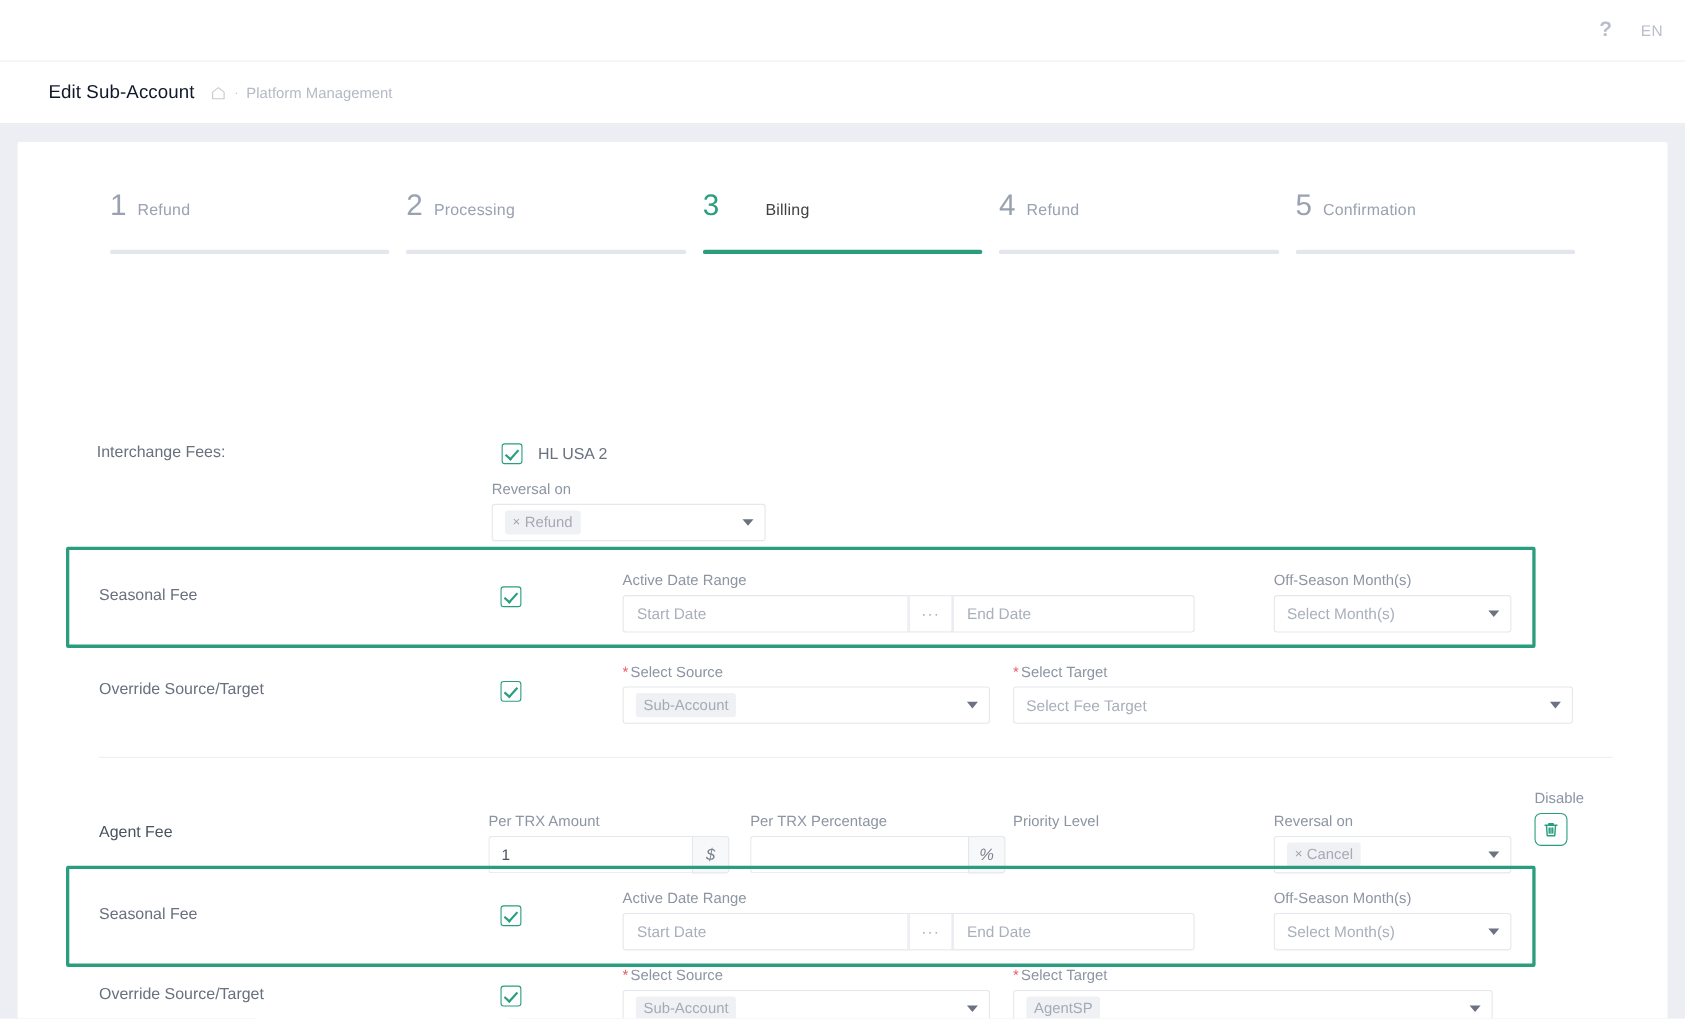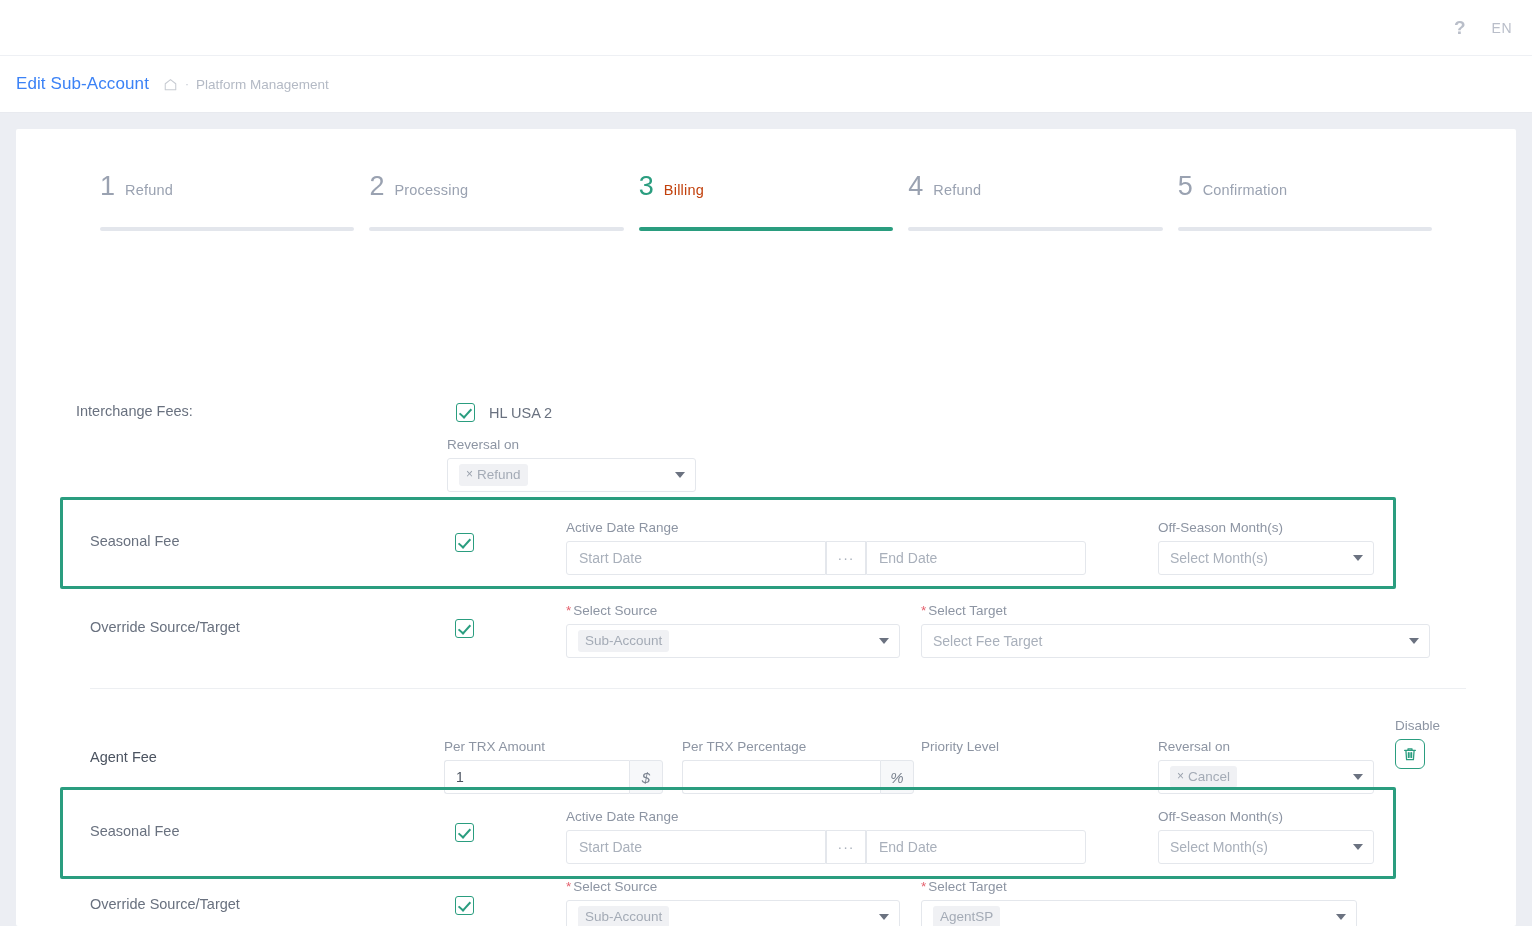--- a/index.html
+++ b/index.html
@@ -24,41 +24,41 @@
     cursor:pointer; user-select:none;
   }
   .lang{ font-size:14px; color:#b9bec9; letter-spacing:.5px; cursor:pointer; }
 
   
   .pagehead{
     height:57px; background:#fff;
     display:flex; align-items:center; padding-left:16px; gap:9px;
     border-bottom:1px solid #e8eaef;
   }
-  .page-title{ font-size:17px; color:#3b82f6; font-weight:400; letter-spacing:.1px; }
+  .page-title{ font-size:17px; color:#0f172a; font-weight:400; letter-spacing:.1px;margin-left:28px; }
   .home-icon{ width:15px; height:15px; display:inline-block; margin-left:5px; opacity:.55;}
   .crumb-dot{ color:#c3c8d2; font-size:12px; margin:0 -2px; }
   .crumb{ font-size:13.5px; color:#b4bac5; }
 
   
   .shell{ padding:16px 16px 0 16px; height:813px; }
   .card{
     background:#fff; height:100%; width:100%;
     border-radius:2px; position:relative; overflow:hidden;
   }
 
   
   .stepper{ display:flex; padding:44px 84px 0 84px; gap:15px; }
   .step{ flex:1; }
   .step-row{ display:flex; align-items:baseline; gap:10px; height:40px; }
   .step-num{ font-size:27px; color:#9aa2b1; font-weight:400; line-height:1; }
   .step-label{ font-size:14.5px; color:#9aa2b1; letter-spacing:.2px; }
   .step-bar{ height:4px; background:#e3e6ec; border-radius:2px; margin-top:14px; }
   .step.active .step-num{ color:#2a9d7f; }
-  .step.active .step-label{ color:#c2410c; }
+  .step.active .step-label{ color:#404040;margin-left:32px; }
   .step.active .step-bar{ background:#2a9d7f; height:4px; }
 
   
   .form{ position:relative; padding:0 0 0 0; }
 
   .row{ position:absolute; display:flex; align-items:center; }
 
   .rlabel{ font-size:14.5px; color:#69717f; }
   .rlabel.strong{ color:#4b5360; }
 
@@ -201,21 +201,21 @@
       <div class="step-row">
         <span class="step-num">5</span>
         <span class="step-label">Confirmation</span>
       </div>
       <div class="step-bar"></div>
     </div>
   </div>
 
   <div class="form">
 
-    <div class="row" style="left:60px; top:172px;">
+    <div class="row" style="left:72px; top:172px;">
       <span class="rlabel">Interchange Fees:</span>
     </div>
     <div class="row" style="left:440px; top:172px; gap:14px;">
       <span class="cbox checked"></span>
       <span class="rlabel">HL USA 2</span>
     </div>
     <div style="position:absolute; left:431px; top:206px;">
       <div class="flabel">Reversal on</div>
       <div class="inp sel" style="width:249px;">
         <span class="chip">

